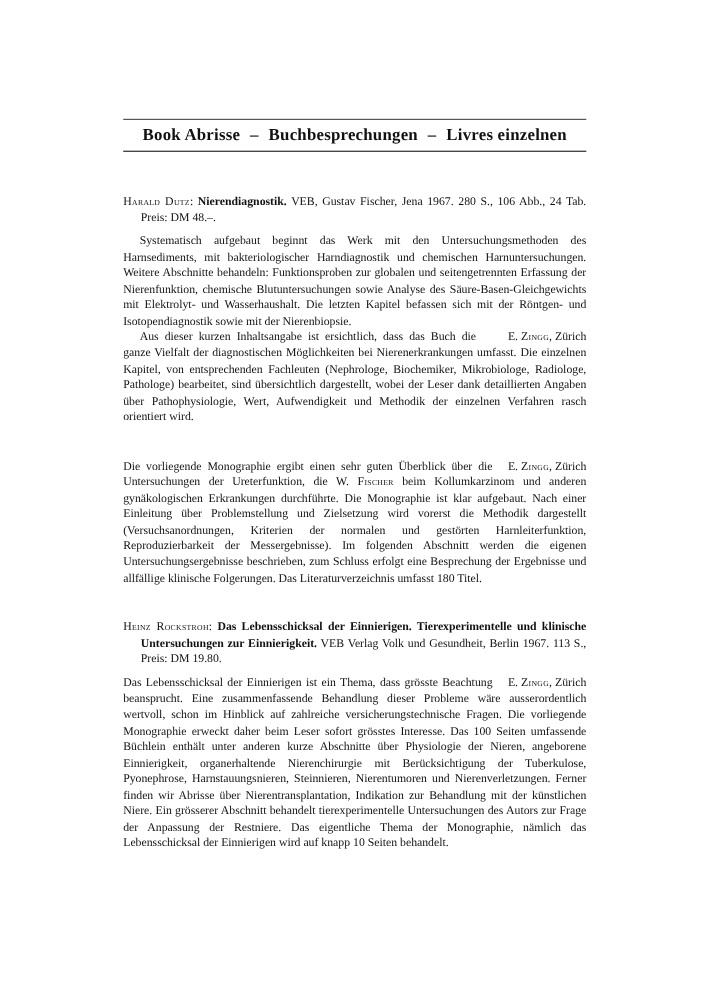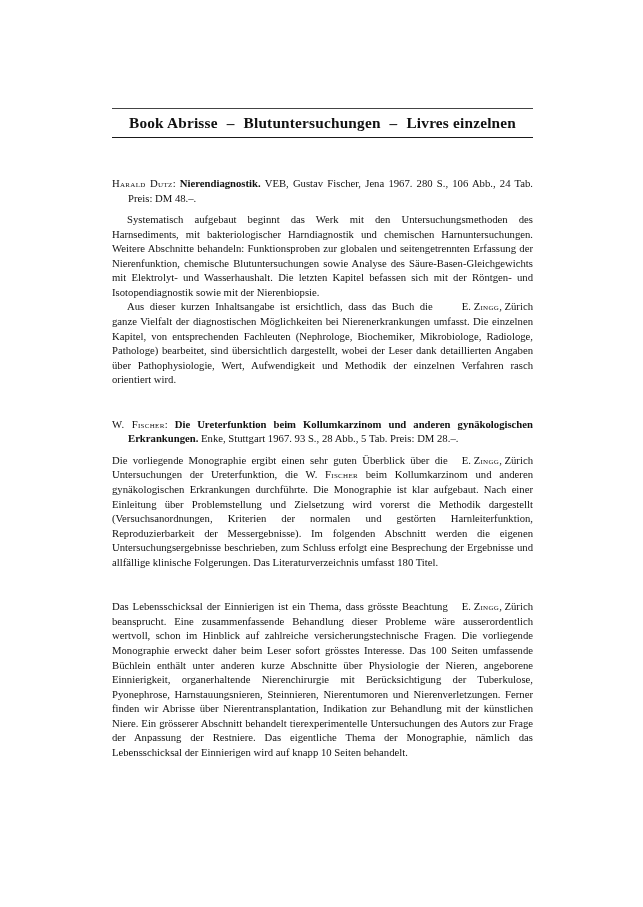--- a/index.html
+++ b/index.html
@@ -108,51 +108,51 @@
   }
 </style>
 </head>
 <body>
 
 <div class="page">
 
   <div class="masthead">
     <div class="rule-thin"></div>
     <div class="masthead-title">
-      <span>Book Abrisse</span><span class="sep">–</span><span>Blutuntersuchungen</span><span class="sep">–</span><span>Livres einzelnen</span>
+      <span>Book Abrisse</span><span class="sep">–</span><span>Buchbesprechungen</span><span class="sep">–</span><span>Livres einzelnen</span>
     </div>
     <div class="rule"></div>
   </div>
 
   <div class="reviews">
 
     <div class="review">
       <div class="review-head">
         <span class="sc">Harald Dutz</span><span>:</span>
         <span class="bt">Nierendiagnostik.</span><span> VEB, Gustav Fischer, Jena 1967. 280 S., 106 Abb., 24 Tab. Preis: DM 48.–.</span>
       </div>
       <div class="review-body">
         <p class="indent">Systematisch aufgebaut beginnt das Werk mit den Untersuchungsmethoden des Harnsediments, mit bakteriologischer Harndiagnostik und chemischen Harnuntersuchungen. Weitere Abschnitte behandeln: Funktionsproben zur globalen und seitengetrennten Erfassung der Nierenfunktion, chemische Blutuntersuchungen sowie Analyse des Säure-Basen-Gleichgewichts mit Elektrolyt- und Wasserhaushalt. Die letzten Kapitel befassen sich mit der Röntgen- und Isotopendiagnostik sowie mit der Nierenbiopsie.</p>
         <p class="indent lastline"><span class="sig"><span>E. </span><span class="sc">Zingg</span><span>, Zürich</span></span><span>Aus dieser kurzen Inhaltsangabe ist ersichtlich, dass das Buch die ganze Vielfalt der diagnostischen Möglichkeiten bei Nierenerkrankungen umfasst. Die einzelnen Kapitel, von entsprechenden Fachleuten (Nephrologe, Biochemiker, Mikrobiologe, Radiologe, Pathologe) bearbeitet, sind übersichtlich dargestellt, wobei der Leser dank detaillierten Angaben über Pathophysiologie, Wert, Aufwendigkeit und Methodik der einzelnen Verfahren rasch orientiert wird.</span></p>
         <div class="clear"></div>
       </div>
     </div>
 
     <div class="review">
-      <div class="review-head">
-        <span class="sc">W. Fischer</span><span>:</span>
-        <span class="bt">Die Ureterfunktion beim Kollumkarzinom und anderen gynäkologischen Erkrankungen.</span><span> Enke, Stuttgart 1967. 93 S., 28 Abb., 5 Tab. Preis: DM 28.–.</span>
-      </div>
       <div class="review-body">
         <p class="lastline"><span class="sig"><span>E. </span><span class="sc">Zingg</span><span>, Zürich</span></span><span>Die vorliegende Monographie ergibt einen sehr guten Überblick über die Untersuchungen der Ureterfunktion, die W. <span class="sc">Fischer</span> beim Kollumkarzinom und anderen gynäkologischen Erkrankungen durchführte. Die Monographie ist klar aufgebaut. Nach einer Einleitung über Problemstellung und Zielsetzung wird vorerst die Methodik dargestellt (Versuchsanordnungen, Kriterien der normalen und gestörten Harnleiterfunktion, Reproduzierbarkeit der Messergebnisse). Im folgenden Abschnitt werden die eigenen Untersuchungsergebnisse beschrieben, zum Schluss erfolgt eine Besprechung der Ergebnisse und allfällige klinische Folgerungen. Das Literaturverzeichnis umfasst 180 Titel.</span></p>
         <div class="clear"></div>
       </div>
     </div>
 
     <div class="review">
+      <div class="review-head">
+        <span class="sc">Heinz Rockstroh</span><span>:</span>
+        <span class="bt">Das Lebensschicksal der Einnierigen. Tierexperimentelle und klinische Untersuchungen zur Einnierigkeit.</span><span> VEB Verlag Volk und Gesundheit, Berlin 1967. 113 S., Preis: DM 19.80.</span>
+      </div>
       <div class="review-body">
         <p class="lastline"><span class="sig"><span>E. </span><span class="sc">Zingg</span><span>, Zürich</span></span><span>Das Lebensschicksal der Einnierigen ist ein Thema, dass grösste Beachtung beansprucht. Eine zusammenfassende Behandlung dieser Probleme wäre ausserordentlich wertvoll, schon im Hinblick auf zahlreiche versicherungstechnische Fragen. Die vorliegende Monographie erweckt daher beim Leser sofort grösstes Interesse. Das 100 Seiten umfassende Büchlein enthält unter anderen kurze Abschnitte über Physiologie der Nieren, angeborene Einnierigkeit, organerhaltende Nierenchirurgie mit Berücksichtigung der Tuberkulose, Pyonephrose, Harnstauungsnieren, Steinnieren, Nierentumoren und Nierenverletzungen. Ferner finden wir Abrisse über Nierentransplantation, Indikation zur Behandlung mit der künstlichen Niere. Ein grösserer Abschnitt behandelt tierexperimentelle Untersuchungen des Autors zur Frage der Anpassung der Restniere. Das eigentliche Thema der Monographie, nämlich das Lebensschicksal der Einnierigen wird auf knapp 10 Seiten behandelt.</span></p>
         <div class="clear"></div>
       </div>
     </div>
 
   </div>
 </div>
 
 </body></html>

